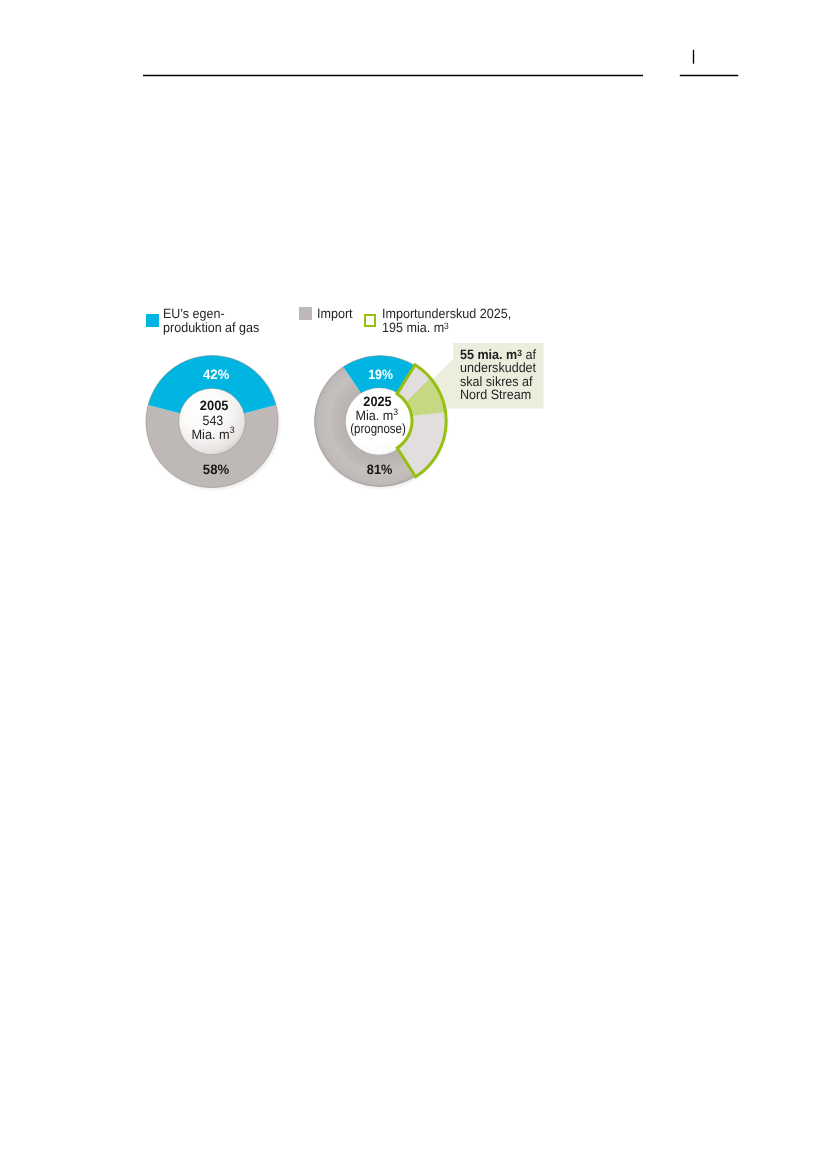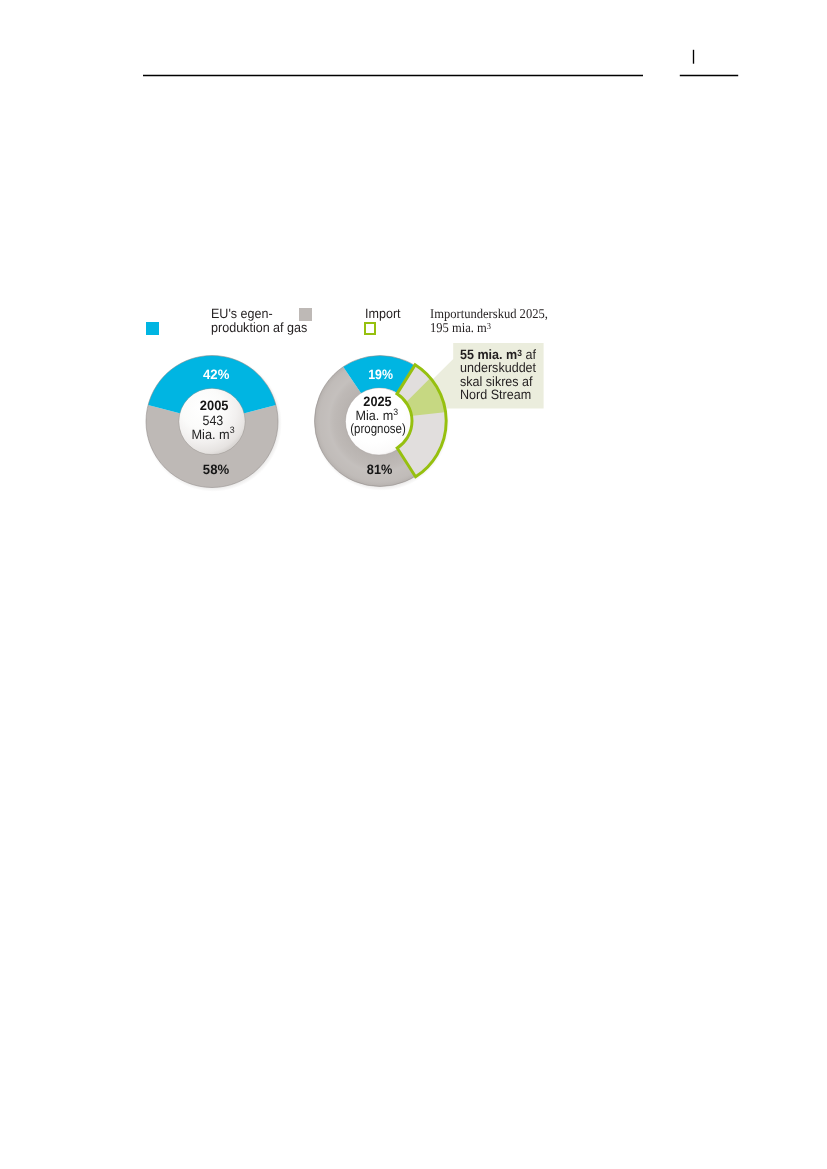--- a/index.html
+++ b/index.html
@@ -2,21 +2,21 @@
 <html><head>
 <meta charset="utf-8">
 <style>
   html,body{margin:0;padding:0;background:#ffffff;}
   body{width:827px;height:1169px;position:relative;overflow:hidden;-webkit-font-smoothing:antialiased;text-rendering:geometricPrecision;
        font-family:"Liberation Sans",sans-serif;color:#231f20;}
   .page{position:absolute;inset:0;}
 
   
   .legend{position:absolute;left:146.1px;top:306.7px;}
-  .legend-item{position:absolute;display:flex;align-items:flex-end;gap:48px;}
+  .legend-item{position:absolute;display:flex;align-items:center;}
   .sw{width:13.1px;height:13px;flex:0 0 auto;margin-top:0;}
   .sw-blue{background:#00b5e2;}
   .sw-gray{background:#beb9b6;}
   .sw-green{background:#ffffff;border:2px solid #96c00f;box-sizing:border-box;width:12.1px;}
   .legend-label{margin-left:4.2px;margin-top:0.4px;font-size:13.5px;line-height:14.1px;color:#231f20;white-space:pre;transform:scaleX(0.93);transform-origin:0 0;}
   .sup{font-size:9.1px;line-height:0;vertical-align:0.37em;font-weight:inherit;}
   .supb{font-weight:bold;}
 
   
   #charts{position:absolute;left:0;top:0;}
@@ -32,21 +32,21 @@
 
   <div class="legend">
     <div class="legend-item" style="left:0;top:0;">
       <div class="sw sw-blue"></div>
       <div class="legend-label"><span>EU's egen-</span><br><span>produktion af gas</span></div>
     </div>
     <div class="legend-item" style="left:130.3px;top:0;padding-left:23px;">
       <div class="sw sw-gray"></div>
       <div class="legend-label"><span>Import</span></div>
     </div>
-    <div class="legend-item" style="left:217.8px;top:0;font-family:Liberation Serif, serif;">
+    <div class="legend-item" style="left:217.8px;top:0;">
       <div class="sw sw-green"></div>
       <div class="legend-label" style="margin-left:5.8px"><span>Importunderskud 2025,</span><br><span>195 mia. m</span><sup class="sup">3</sup></div>
     </div>
   </div>
 
   <svg id="charts" width="827" height="1169" viewBox="0 0 827 1169">
     <defs>
       <radialGradient id="holeGrad2" cx="40%" cy="34%" r="76%">
         <stop offset="0%" stop-color="#ffffff"></stop>
         <stop offset="62%" stop-color="#ffffff"></stop>

